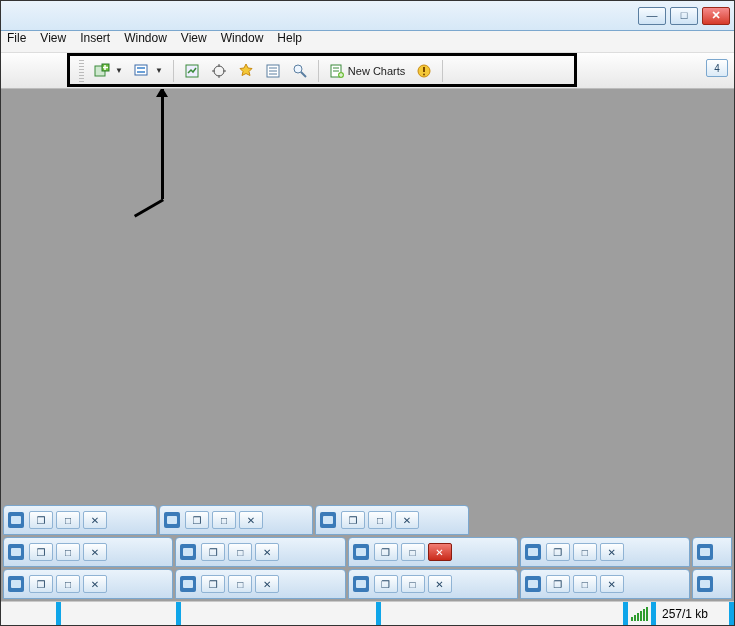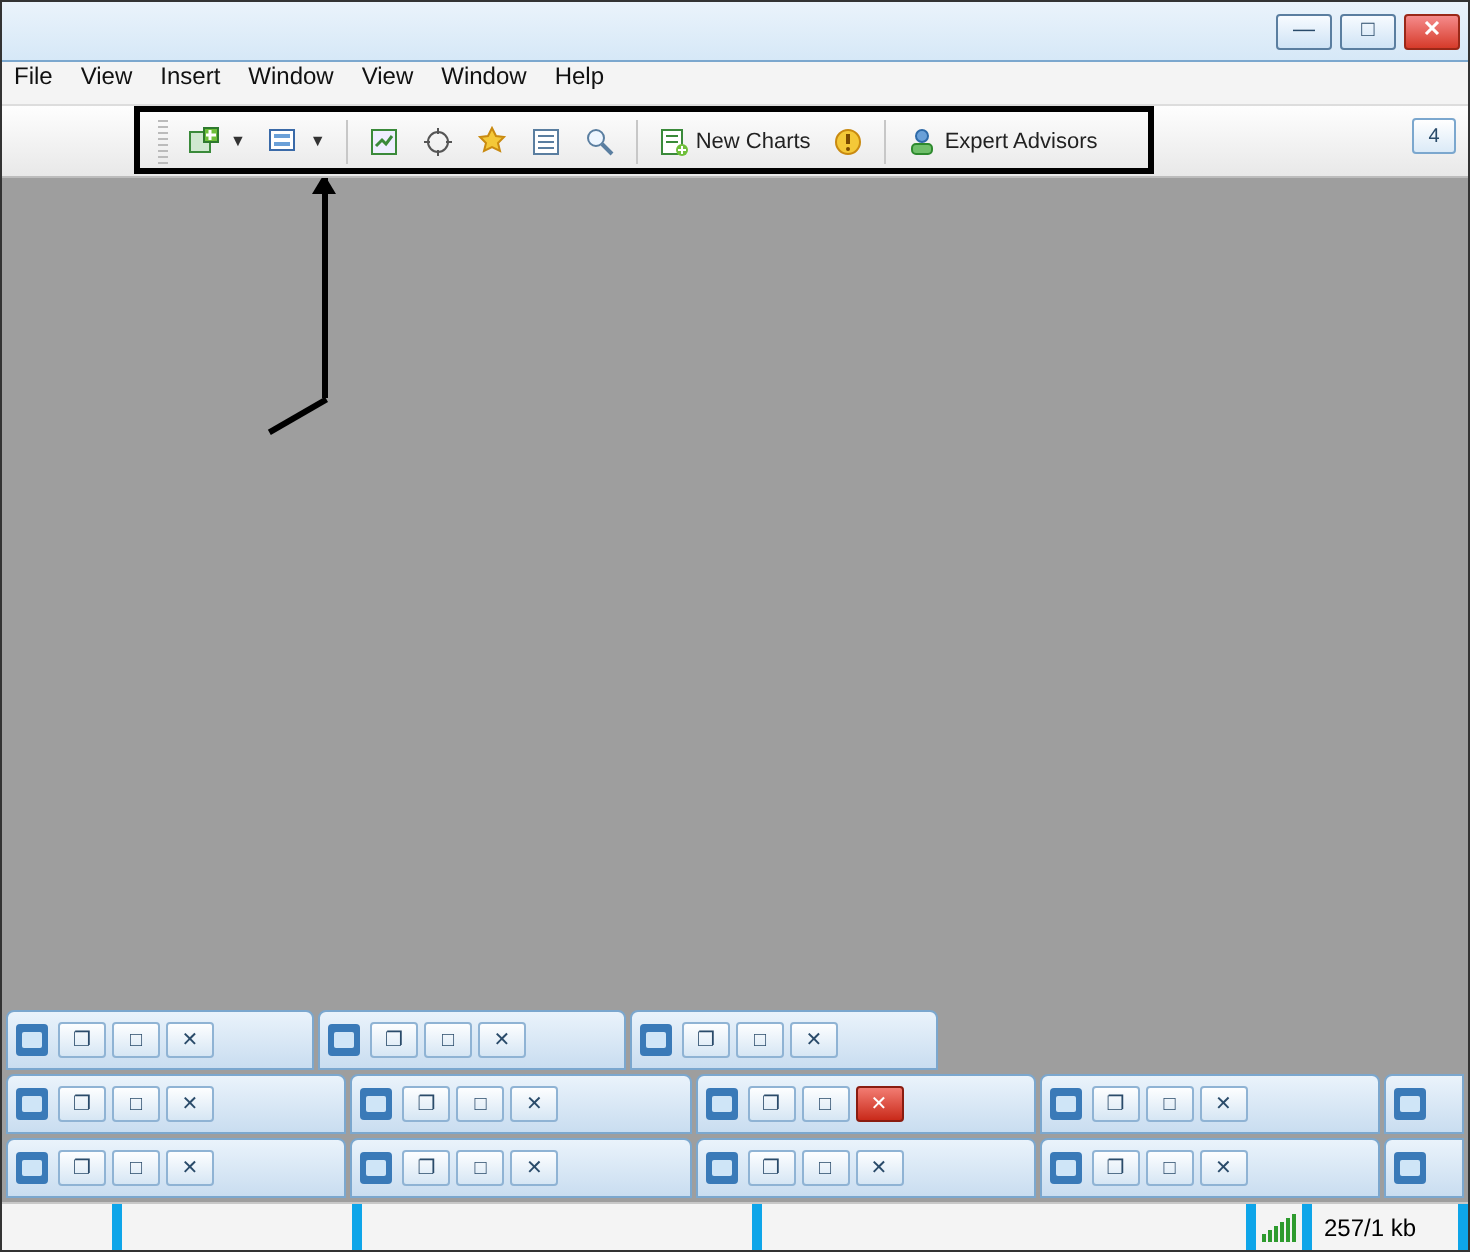--- a/index.html
+++ b/index.html
@@ -275,29 +275,20 @@
     <div class="tb-btn">
       <span class="ico">
         <svg viewBox="0 0 16 16">
             <circle cx="8" cy="8" r="6" fill="#f4c838" stroke="#c98a10"></circle>
             <path d="M8 4v5" stroke="#7a4a00" stroke-width="2"></path>
             <circle cx="8" cy="11.5" r="1" fill="#7a4a00"></circle>
           </svg>
       </span>
     </div>
     <span class="tb-sep"></span>
-    <div class="tb-btn">
-      <span class="ico">
-        <svg viewBox="0 0 16 16">
-            <circle cx="8" cy="5" r="3" fill="#6aa0d8" stroke="#2e6aa8"></circle>
-            <rect x="3" y="9" width="10" height="5" rx="2" fill="#6fbf6a" stroke="#2e8a2e"></rect>
-          </svg>
-      </span>
-      <span class="lbl">Expert Advisors</span>
-    </div>
   </div>
   <div class="small-num-box">4</div>
 </div>
 
 <div class="workspace">
   <div class="anno-arrow"></div>
   <div class="anno-line"></div>
 
   <div class="childwins">
 

